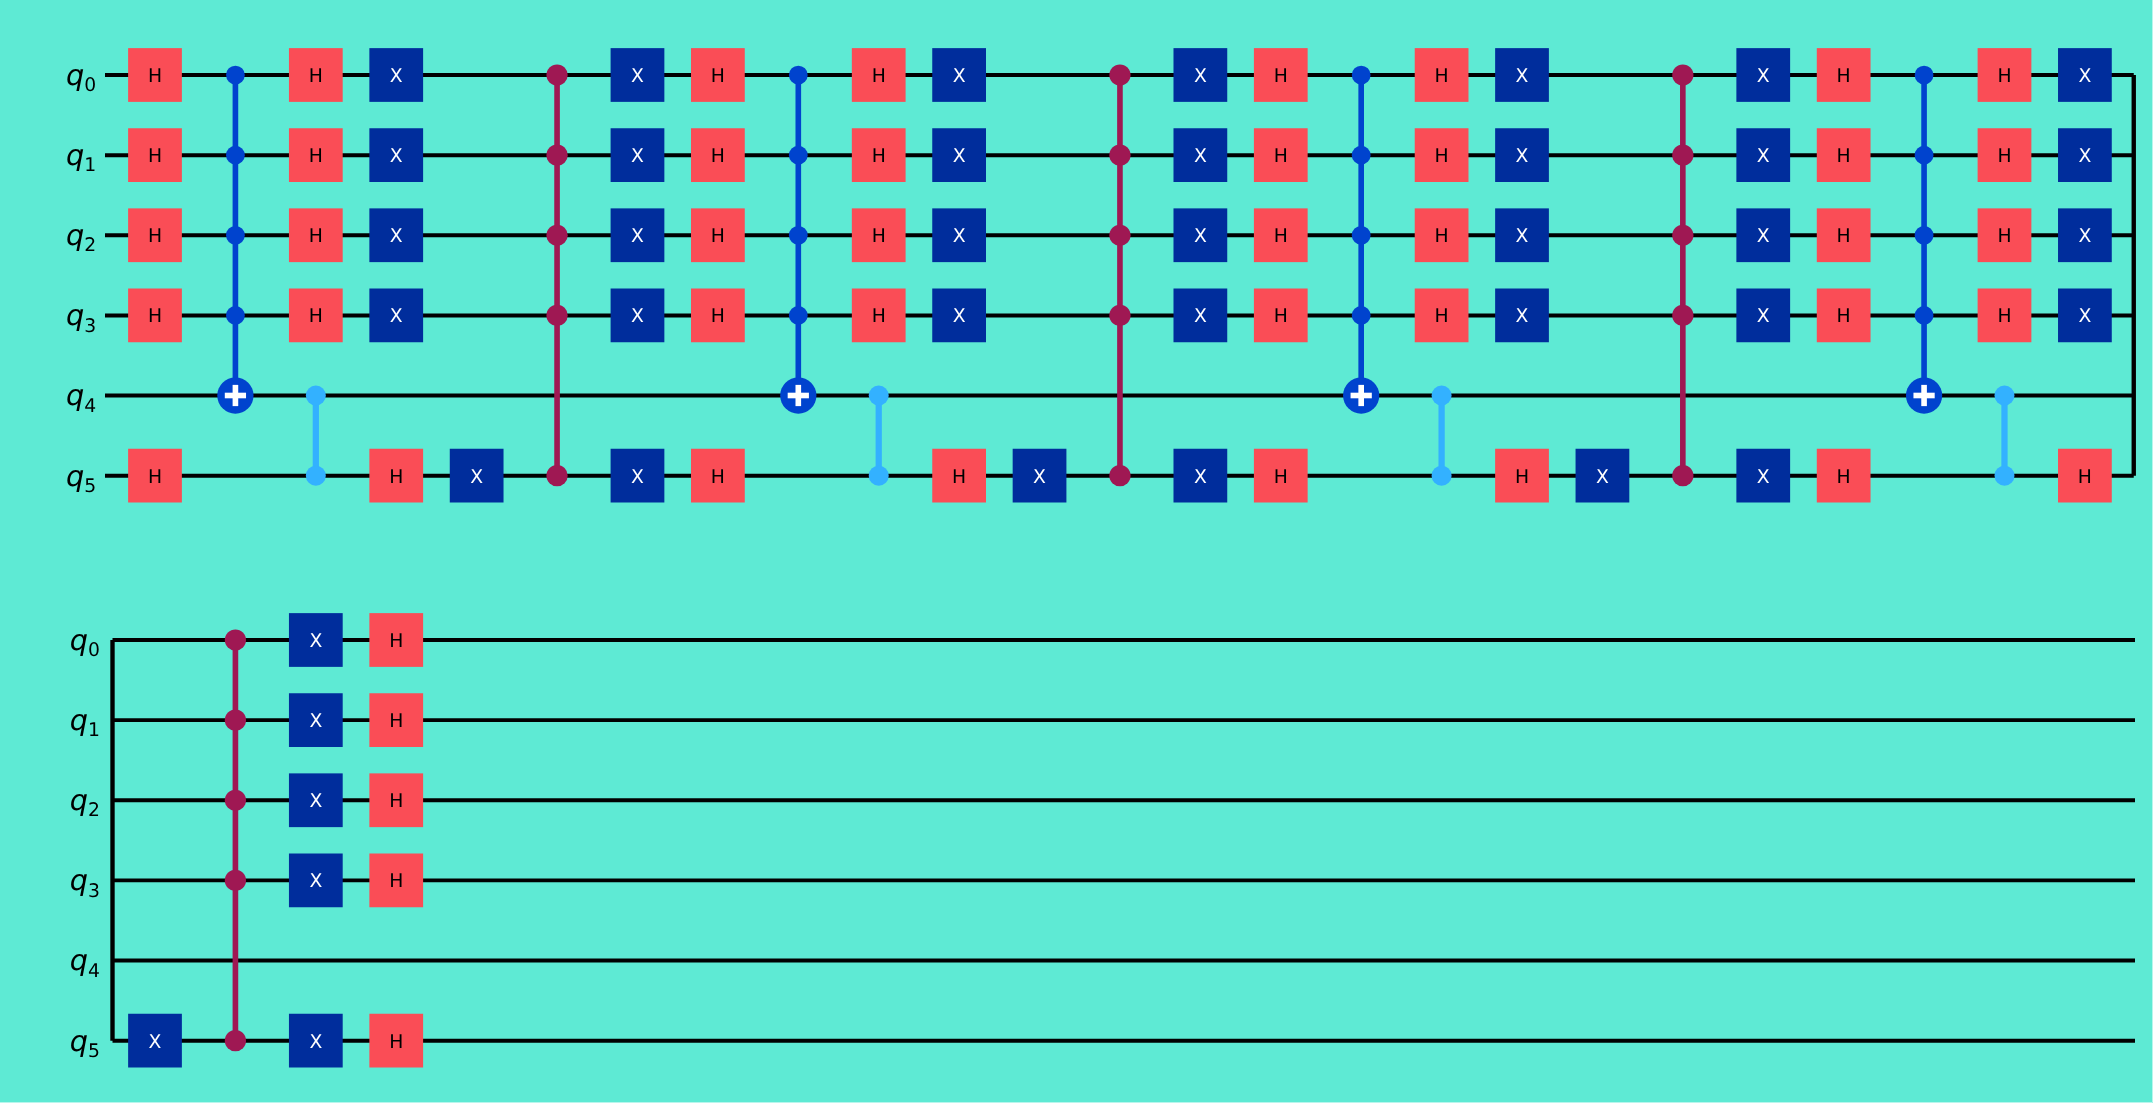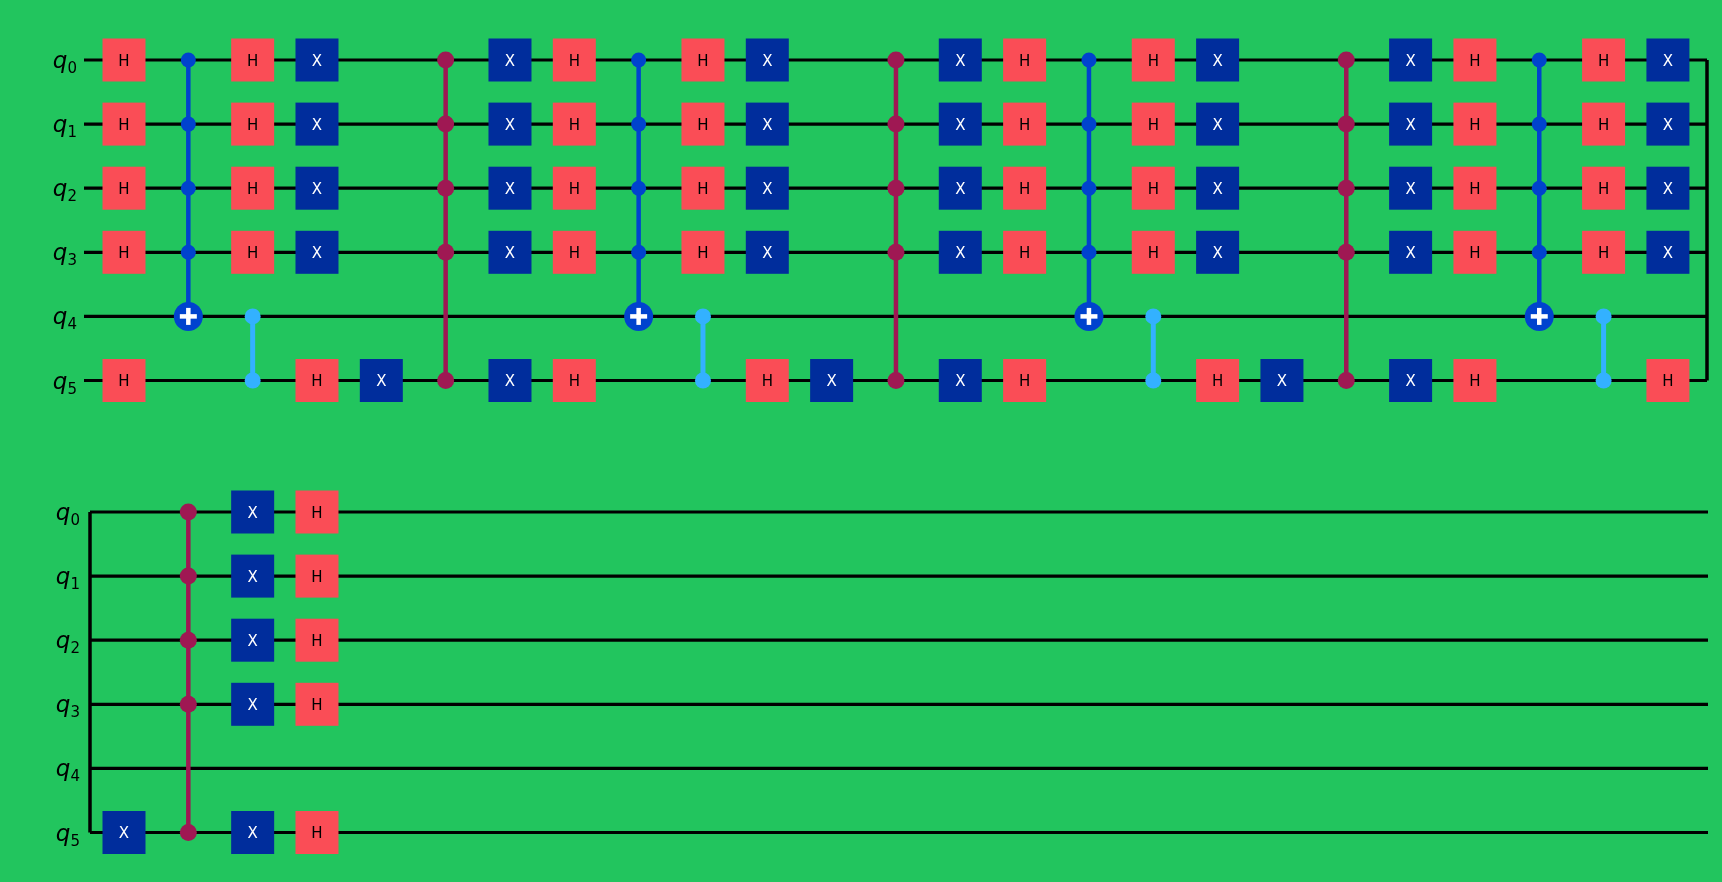--- a/index.html
+++ b/index.html
@@ -4,21 +4,21 @@
 <style>
   html, body {
     margin: 0;
     padding: 0;
     background: #FFFFFF;
     font-family: "DejaVu Sans", sans-serif;
   }
   .figure-wrap {
     width: 1722px;
     height: 882px;
-    background: #22c55e;
+    background: #5eead4;
     overflow: hidden;
   }
   svg text { user-select: none; }
 </style>
 </head>
 <body>
 
 <div class="figure-wrap">
   <svg id="circuit-svg" width="1722" height="882" viewBox="0 0 1722 882" xmlns="http://www.w3.org/2000/svg">
       <g>

